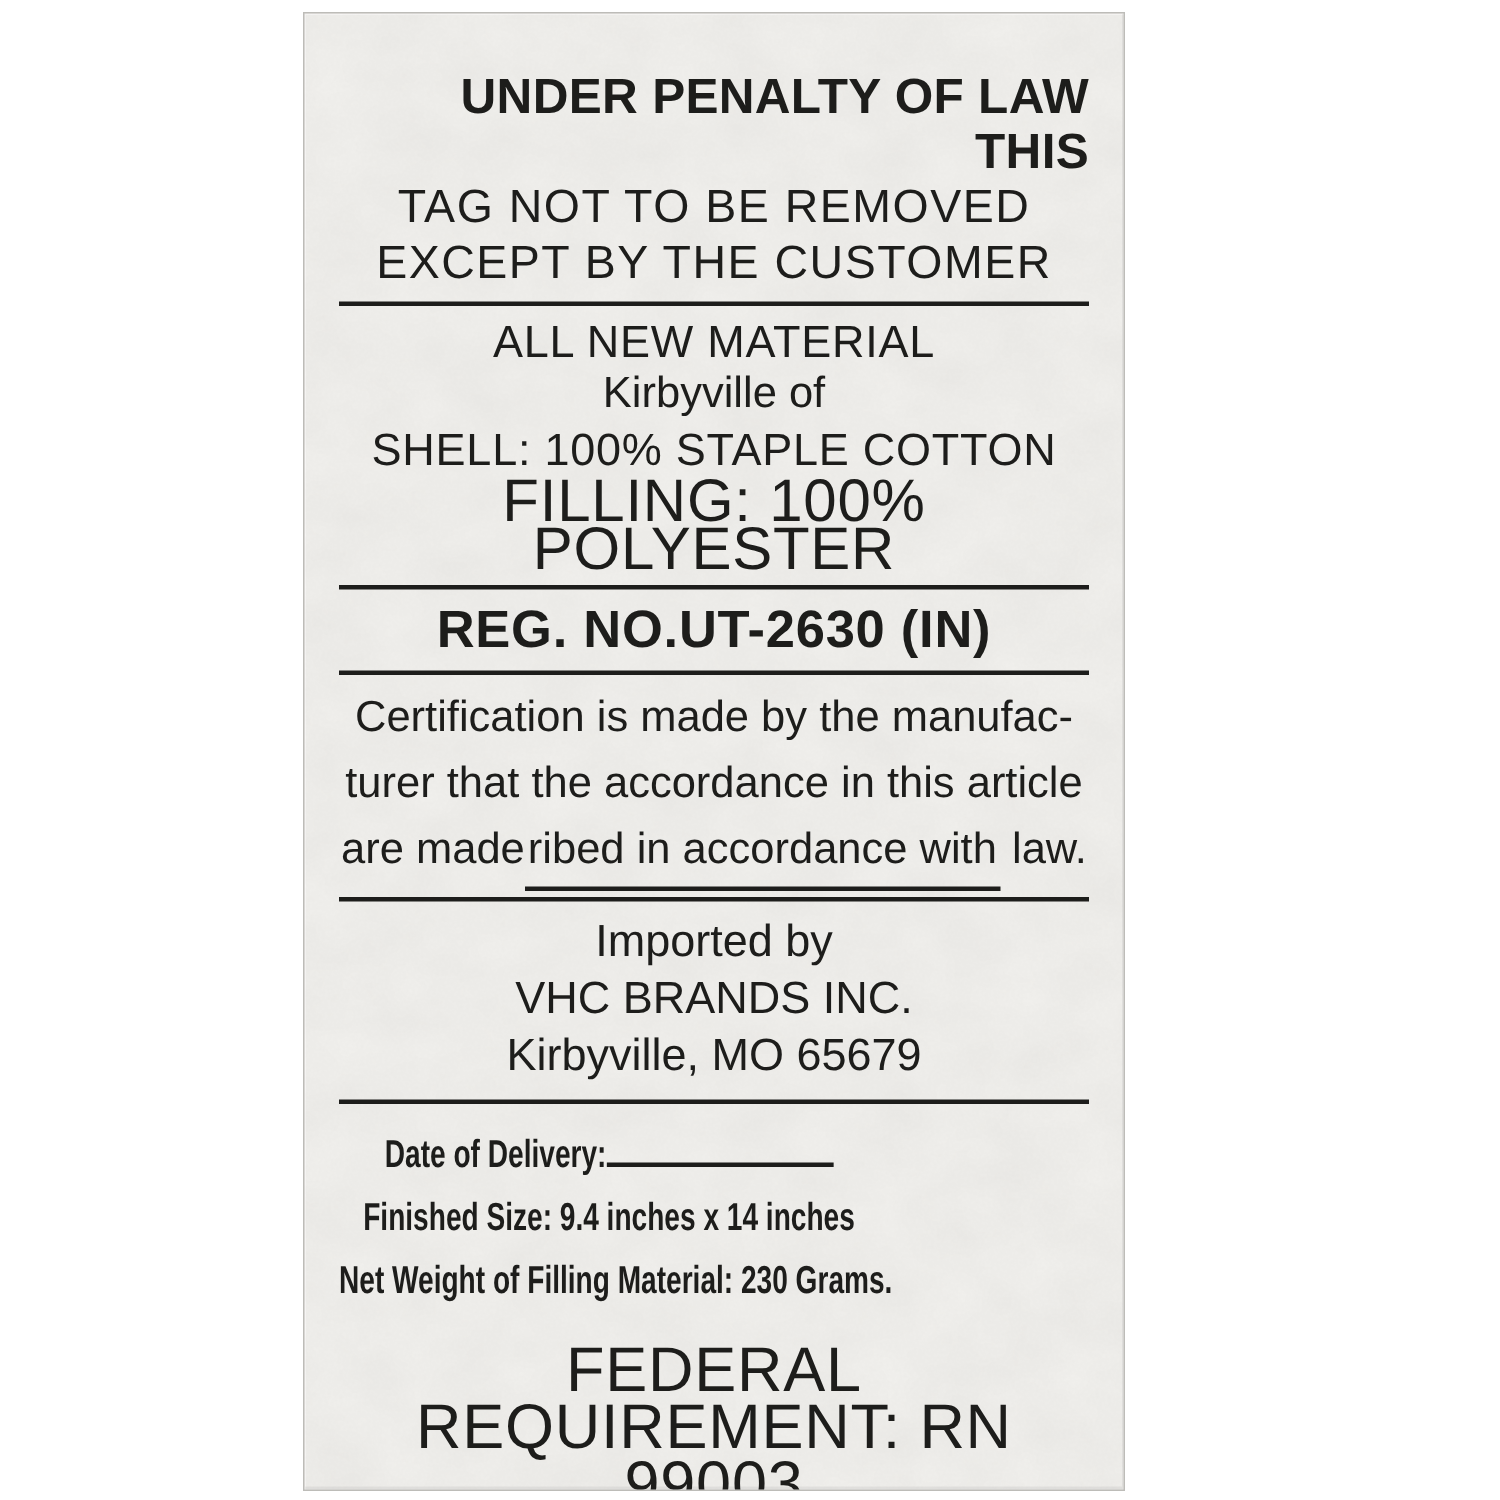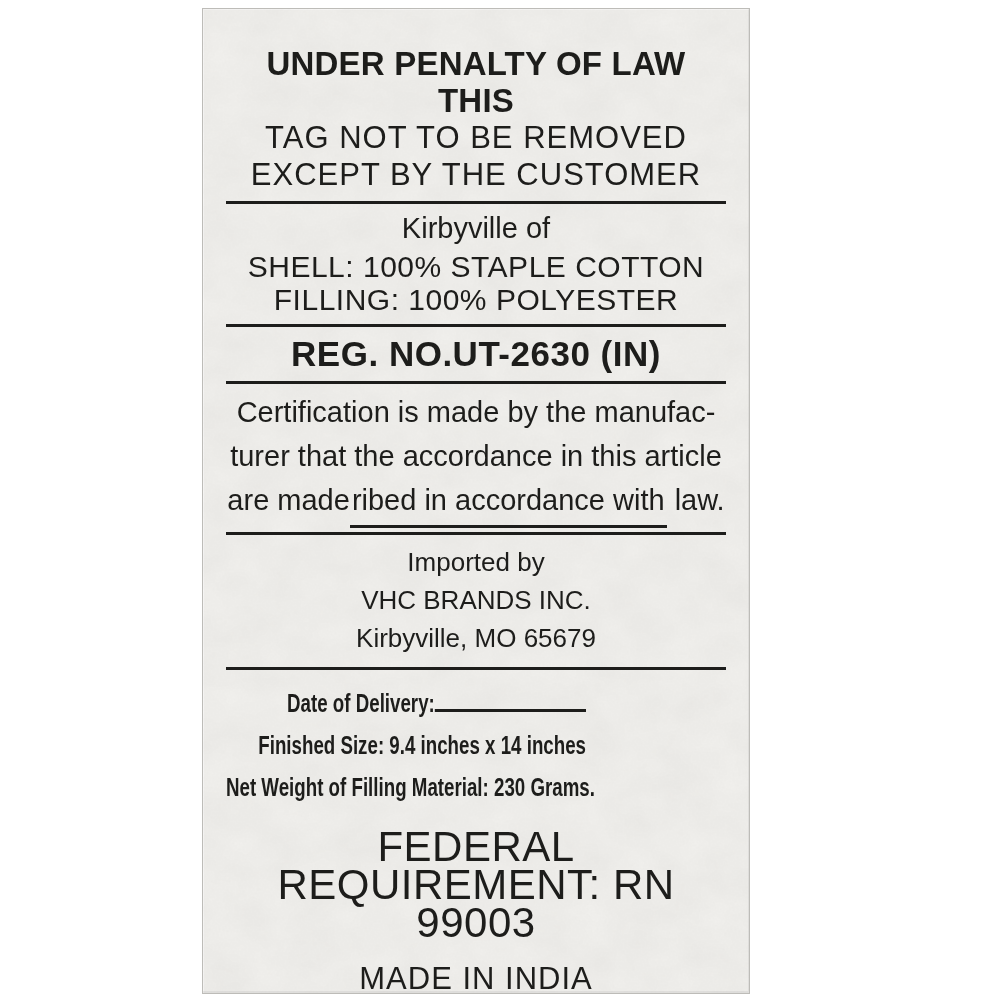--- a/index.html
+++ b/index.html
@@ -33,37 +33,37 @@
     padding: 36px 23px 0;
     text-align: center;
   }
   .rule { height: 3px; background: var(--ink); margin: 8px auto 0; width: 100%; }
   .rule.r1 { margin-top: 8px; }
   .rule.r2 { margin-top: 8px; }
   .rule.r3 { margin-top: 4px; }
   .rule.r4 { margin-top: 4px; }
   .rule.r5 { margin-top: 10px; }
 
-  .penalty-title { font-size: 33px; font-weight: bold; line-height: 37px; letter-spacing: 0.2px; }
+  .penalty-title { font-size: 33px; font-weight: bold; line-height: 37px; letter-spacing: 0.2px; text-align: right; }
   .penalty-line  { font-size: 31px; line-height: 37px; letter-spacing: 1px; }
 
   .material { margin-top: 8px; }
   .mat-title { font-size: 30px; line-height: 34px; letter-spacing: 0.5px; }
   .mat-sub   { font-size: 29px; line-height: 32px; }
   .mat-shell { font-size: 30px; line-height: 34px; margin-top: 6px; letter-spacing: 0.5px; }
-  .mat-fill  { font-size: 30px; line-height: 32px; letter-spacing: 0.5px; }
+  .mat-fill  { font-size: 40px; line-height: 32px; letter-spacing: 0.5px; }
 
   .reg { font-size: 35px; font-weight: bold; line-height: 46px; letter-spacing: 0.5px; margin-top: 4px; }
 
   .cert { margin-top: 6px; font-size: 29px; line-height: 44px; }
   .cert .u { display: inline-block; border-bottom: 3px solid var(--ink); padding: 0 2px 3px; }
 
-  .importer { margin-top: 8px; font-size: 26px; line-height: 38px; }
+  .importer { margin-top: 8px; font-size: 30px; line-height: 38px; }
 
-  .details { margin-top: 12px; text-align: right; }
+  .details { margin-top: 12px; text-align: center; }
   .detail-line {
     font-size: 26px; font-weight: bold; line-height: 42px;
     transform: scaleX(0.72); transform-origin: left center;
     white-space: nowrap; letter-spacing: 0;
   }
   .blank { display: inline-block; width: 210px; border-bottom: 3px solid var(--ink); }
 
   .federal { margin-top: 20px; font-size: 42px; line-height: 38px; letter-spacing: 0.5px; }
   .made-in { margin-top: 18px; font-size: 31px; line-height: 38px; letter-spacing: 1px; }
 </style>
@@ -90,20 +90,21 @@
 
       <div class="penalty">
         <div class="penalty-title">UNDER PENALTY OF LAW THIS</div>
         <div class="penalty-line">TAG NOT TO BE REMOVED</div>
         <div class="penalty-line">EXCEPT BY THE CUSTOMER</div>
       </div>
 
       <div class="rule r1"></div>
 
       <div class="material">
+        <div class="mat-title">ALL NEW MATERIAL</div>
         <div class="mat-sub">Kirbyville of</div>
         <div class="mat-shell">SHELL: 100% STAPLE COTTON</div>
         <div class="mat-fill">FILLING: 100% POLYESTER</div>
       </div>
 
       <div class="rule r2"></div>
 
       <div class="reg">REG. NO.UT-2630 (IN)</div>
 
       <div class="rule r3"></div>

